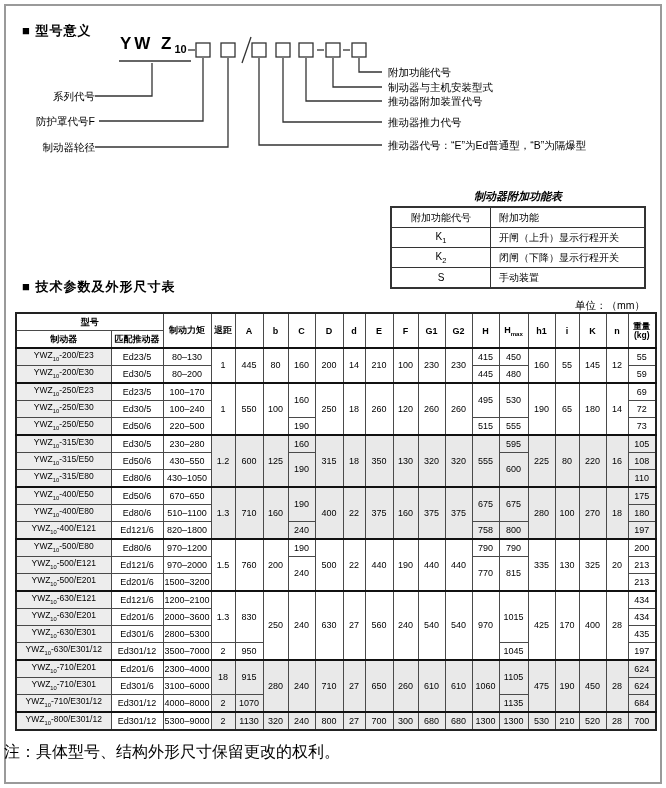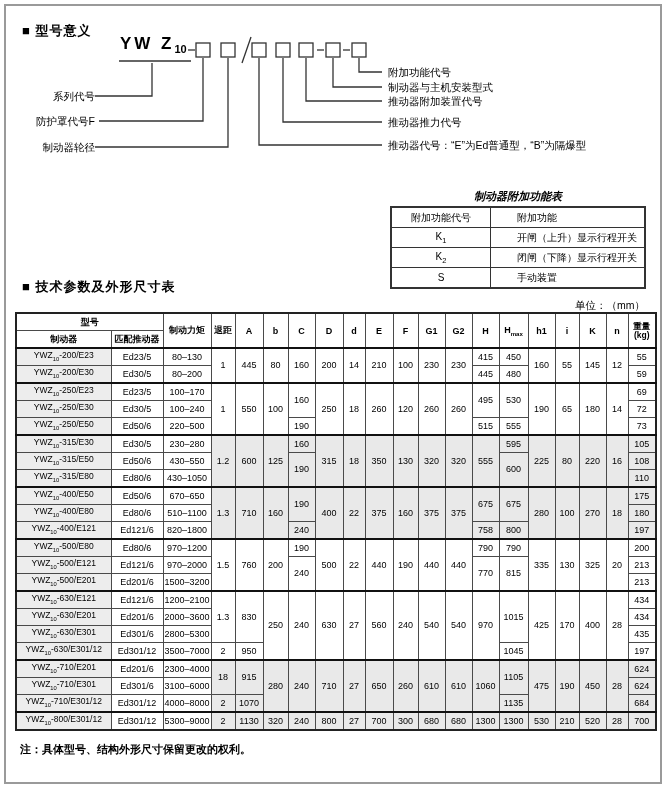--- a/index.html
+++ b/index.html
@@ -18,26 +18,26 @@
   .model-code sub { font-size:11px; letter-spacing:0; }
   .dlabel { position:absolute; font-size:10.5px; white-space:nowrap; }
   .dlabel.left { width:82px; text-align:right; }
 
   
   .func-title { position:absolute; left:390px; top:189px; width:256px; text-align:center; font-size:11px; font-weight:bold;font-style:italic; }
   .func-table { position:absolute; left:390px; top:206px; width:256px; border-collapse:collapse; table-layout:fixed; }
   .func-table th, .func-table td { border:1px solid #333; font-size:10px; height:19px; padding:0; font-weight:normal; }
   .func-table { border:2px solid #333; }
   .func-table .code { text-align:center; width:98px; }
-  .func-table .desc { text-align:left; padding-left:26px; }
+  .func-table .desc { text-align:left; padding-left:8px; }
   .func-table sub { font-size:7.5px; }
 
   
   .unit-label { position:absolute; left:480px; top:299px; width:165px; text-align:right; font-size:10.5px; }
-  .note { position:absolute; left:20px; top:742px; font-size:11px; font-weight:bold; }
+  .note { position:absolute; left:4px; top:742px; font-size:16px; font-weight:normal; }
 
   
   .spec-table { position:absolute; left:15px; top:312px; width:633px; border-collapse:collapse; table-layout:fixed; border:2px solid #222; }
   .spec-table th, .spec-table td { border:1px solid #4a4a4a; padding:0; text-align:center; overflow:hidden; white-space:nowrap; }
   .spec-table thead th { font-size:9px; font-weight:bold; height:16px; background:#fff; }
   .spec-table thead { border-bottom:2px solid #222; }
   .spec-table tbody td { font-size:9px; height:16px; line-height:1; }
   .spec-table td.c-model { background:#ededed; font-size:8.5px; }
   .spec-table tr.shade td.c-num { background:#e9e9e9; }
   .spec-table tr.gstart td { border-top:2px solid #111; }

